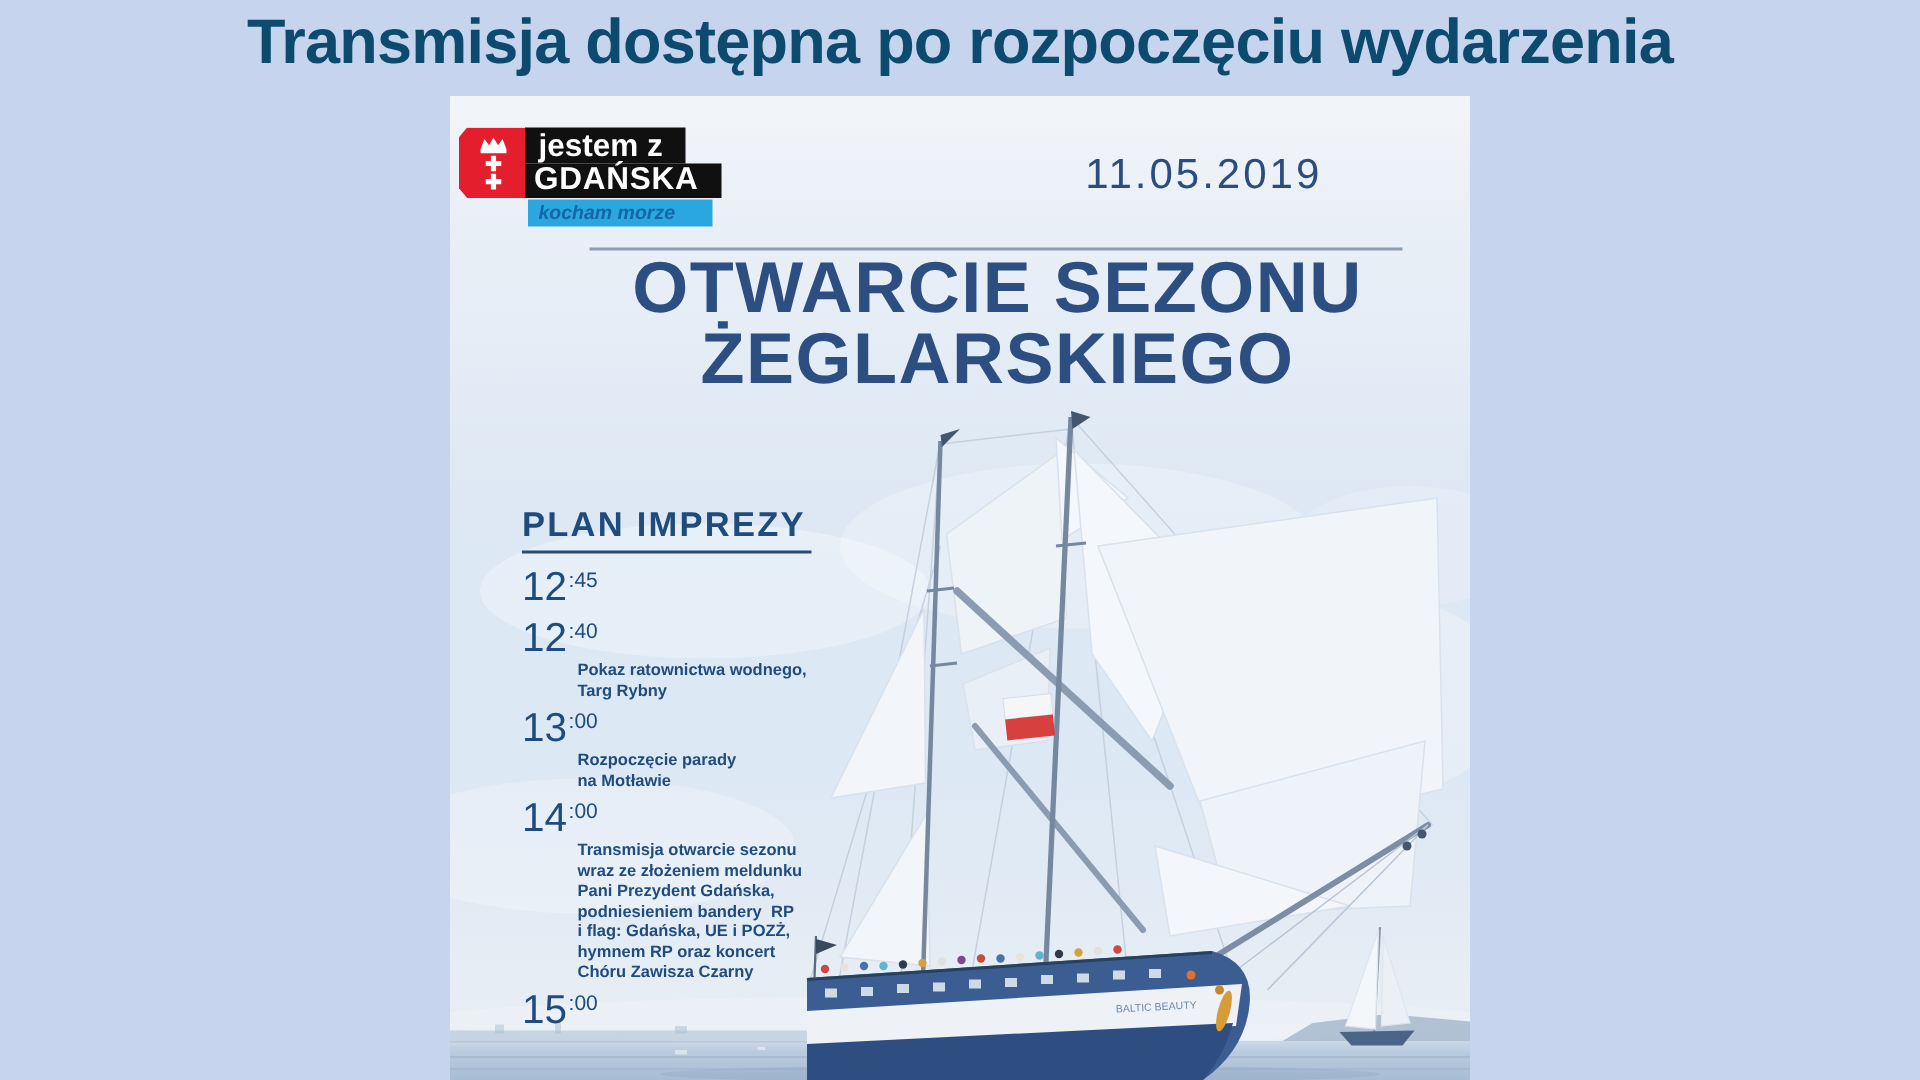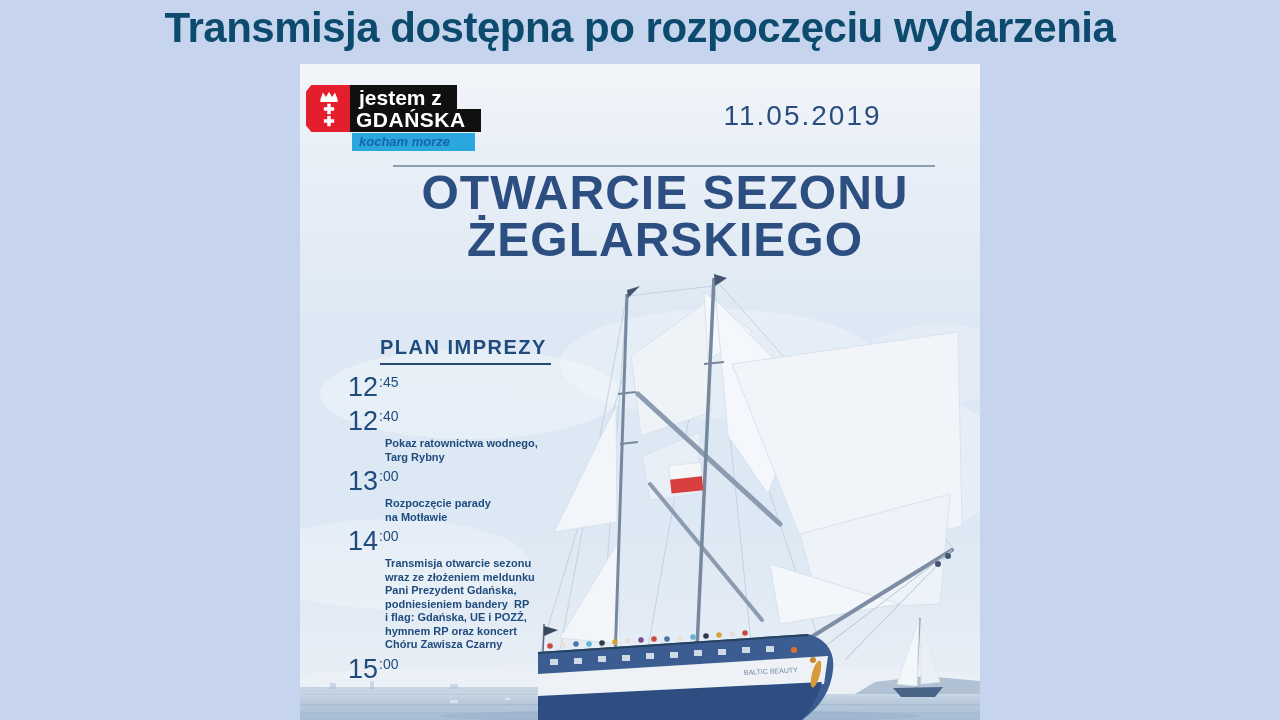--- a/index.html
+++ b/index.html
@@ -45,22 +45,22 @@
   }
   .rule{position:absolute;left:93px;top:101px;width:542px;height:2px;background:#8d9db2;z-index:2;}
   .event-title{
     position:absolute;left:70px;top:105px;width:590px;text-align:center;z-index:2;
     font-size:48px;line-height:47px;font-weight:700;letter-spacing:1px;color:#2d4e80;
   }
   
   .plan{position:absolute;left:48px;top:272px;width:250px;color:#1f4b7d;z-index:2;}
   .plan-heading-wrap{margin-bottom:9px;}
   .plan-heading{
-    display:inline-block;font-size:20px;font-weight:700;letter-spacing:1.5px;
-    border-bottom:2.5px solid #2a4a72;padding-bottom:4px;padding-right:4px;margin-left:32px;
+    display:inline-block;font-size:23px;font-weight:700;letter-spacing:1.5px;
+    border-bottom:2.5px solid #2a4a72;padding-bottom:4px;padding-right:4px;
   }
   .plan-item{margin-bottom:4px;}
   .plan-time{font-size:27px;font-weight:400;line-height:26px;}
   .plan-time .mm{font-size:14px;position:relative;top:-9px;margin-left:1px;}
   .plan-desc{
     margin:-1px 0 0 37px;font-size:11px;font-weight:700;line-height:13.5px;
     white-space:pre-wrap;
   }
 </style>
 </head>

